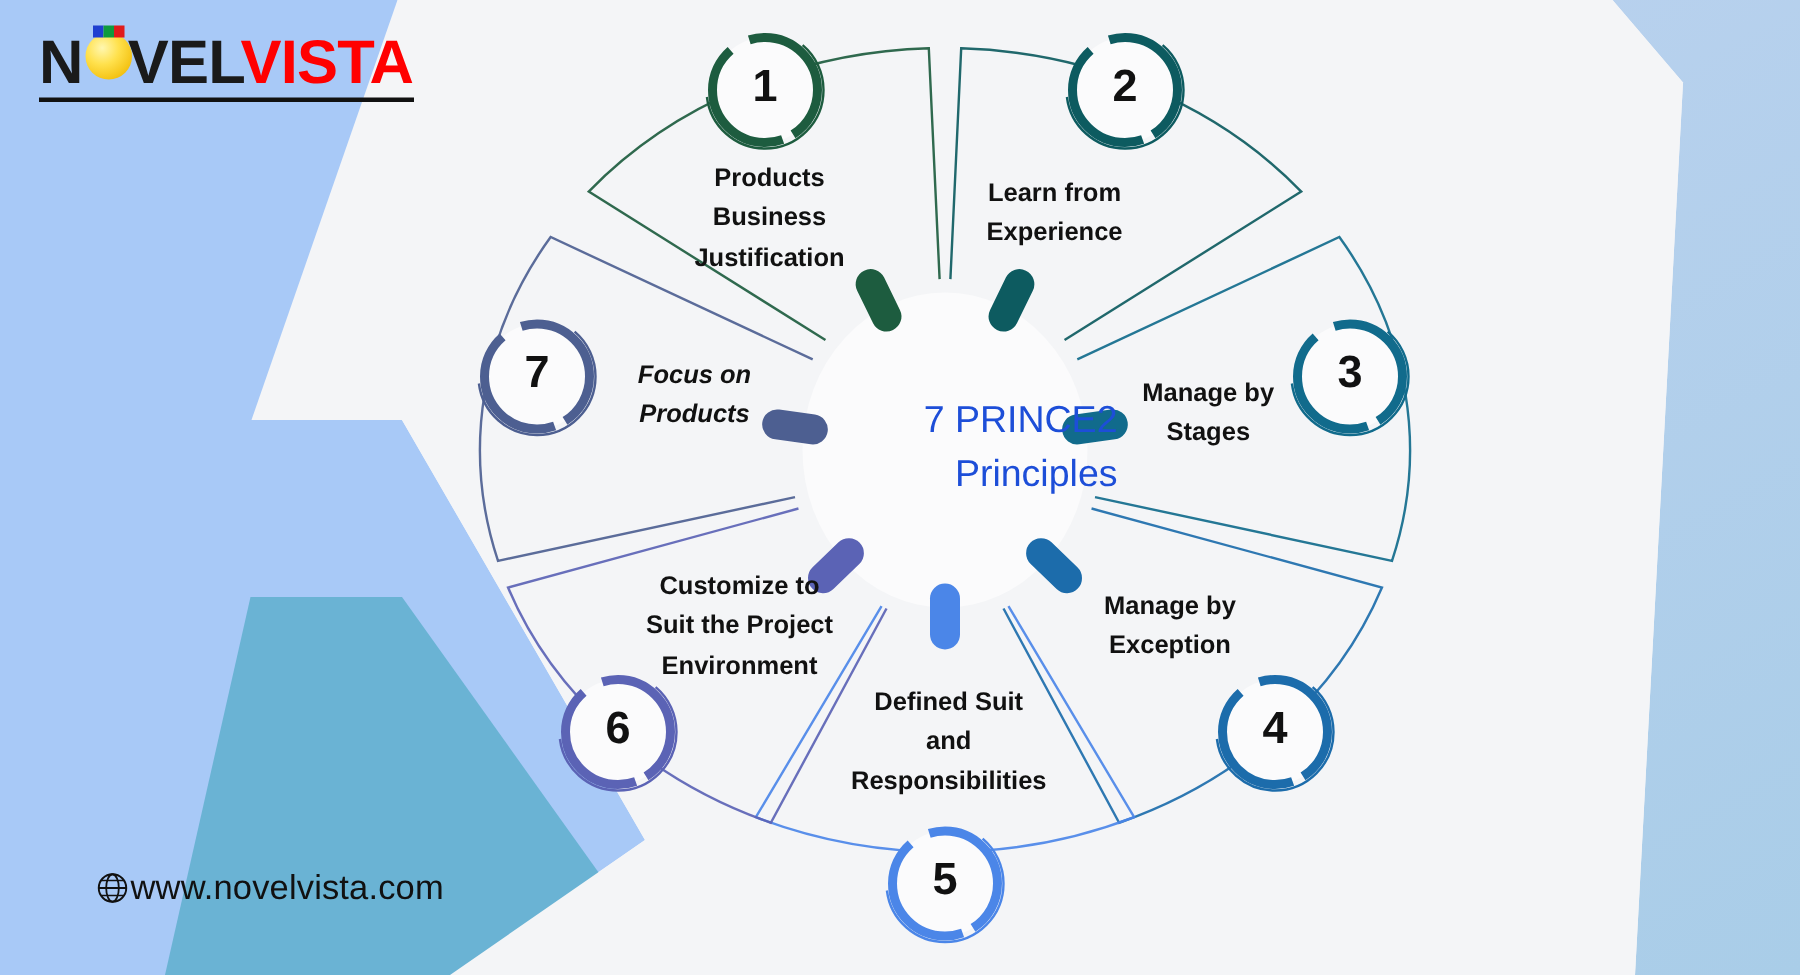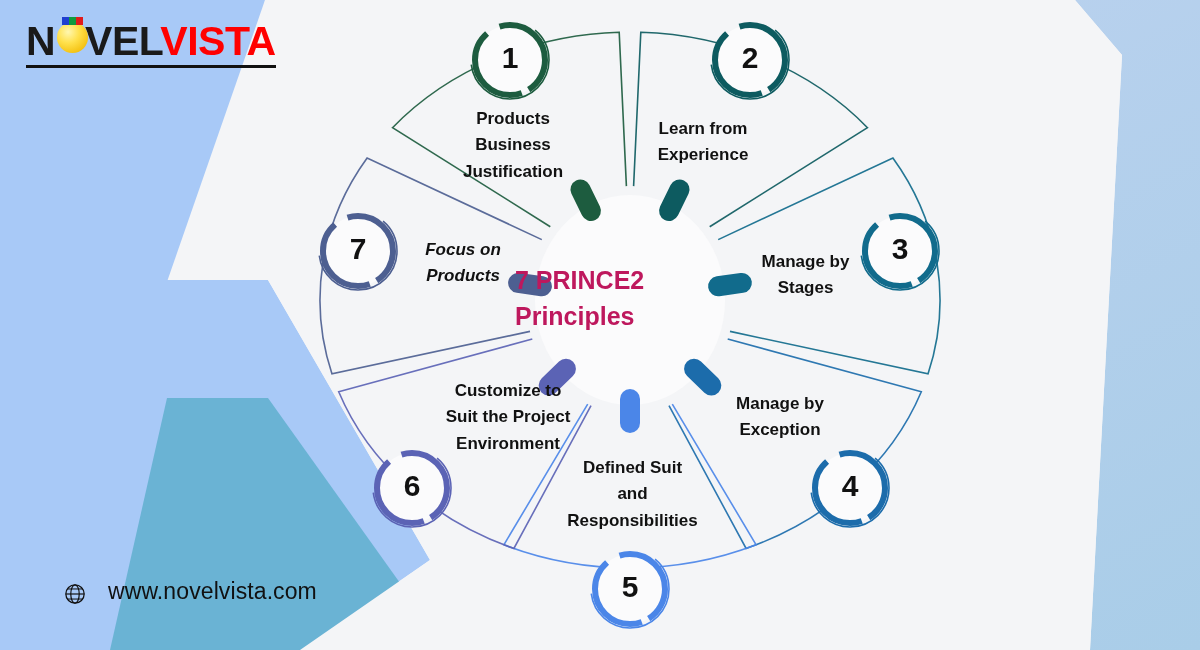--- a/index.html
+++ b/index.html
@@ -32,21 +32,21 @@
   .logo-cap i{flex:1;height:100%;display:block;}
   .logo-rule{height:3px;background:#111;margin:1px 0 3px 0;width:250px;}
   .logo-sub{
     font-family:"Liberation Sans","DejaVu Sans",sans-serif;
     font-weight:bold;font-size:21px;letter-spacing:0.6px;color:#111;
     white-space:nowrap;
   }
 
   
   #footer{
-    position:absolute;left:64px;top:578px;display:flex;align-items:flex-end;gap:22px;
+    position:absolute;left:64px;top:578px;display:flex;align-items:center;gap:1px;
   }
   #footer .globe{width:22px;height:22px;display:block;}
   #footer .url{
     font-family:"Liberation Sans","DejaVu Sans",sans-serif;
     font-size:23px;color:#111;letter-spacing:0.1px;white-space:nowrap;
   }
 
   
   .node-num{
     position:absolute;width:46px;text-align:center;
@@ -54,22 +54,22 @@
     font-family:"Liberation Sans","DejaVu Sans",sans-serif;
     line-height:1;
   }
   .seg-label{
     position:absolute;text-align:center;
     font-weight:bold;font-size:17px;color:#111;line-height:1.55;
     font-family:"Liberation Sans","DejaVu Sans",sans-serif;
     white-space:pre-line;
   }
   .hub-title{
-    position:absolute;text-align:left;
-    font-weight:bold;font-size:25px;color:#be185d;line-height:1.45;
+    position:absolute;text-align:right;
+    font-weight:normal;font-size:25px;color:#1d4ed8;line-height:1.45;
     font-family:"Liberation Sans","DejaVu Sans",sans-serif;
     white-space:pre-line;
   }
 </style>
 </head>
 <body>
 
 <div id="stage">
 
   <svg class="bg-svg" viewBox="0 0 1200 650">
@@ -205,21 +205,21 @@
       <div class="seg-label" style="left: 723px; top: 249px; width: 165px;">Manage by
 Stages</div>
       <div class="node-num" style="left: 827px; top: 471px;">4</div>
       <div class="seg-label" style="left: 700px; top: 391px; width: 160px;">Manage by
 Exception</div>
       <div class="node-num" style="left: 607px; top: 572px;">5</div>
       <div class="seg-label" style="left: 545px; top: 455px; width: 175px;">Defined Suit
 and
 Responsibilities</div>
       <div class="node-num" style="left: 389px; top: 471px;">6</div>
-      <div class="seg-label" style="left: 437px; top: 378px; width: 142px;">Customize to
+      <div class="seg-label" style="left: 422px; top: 378px; width: 142px;">Customize to
 Suit the Project
 Environment</div>
       <div class="node-num" style="left: 335px; top: 234px;">7</div>
       <div class="seg-label" style="left: 393px; top: 237px; width: 140px; font-style: italic;">Focus on
 Products</div>
     </div>
 
 </div>
 
 </body></html>

